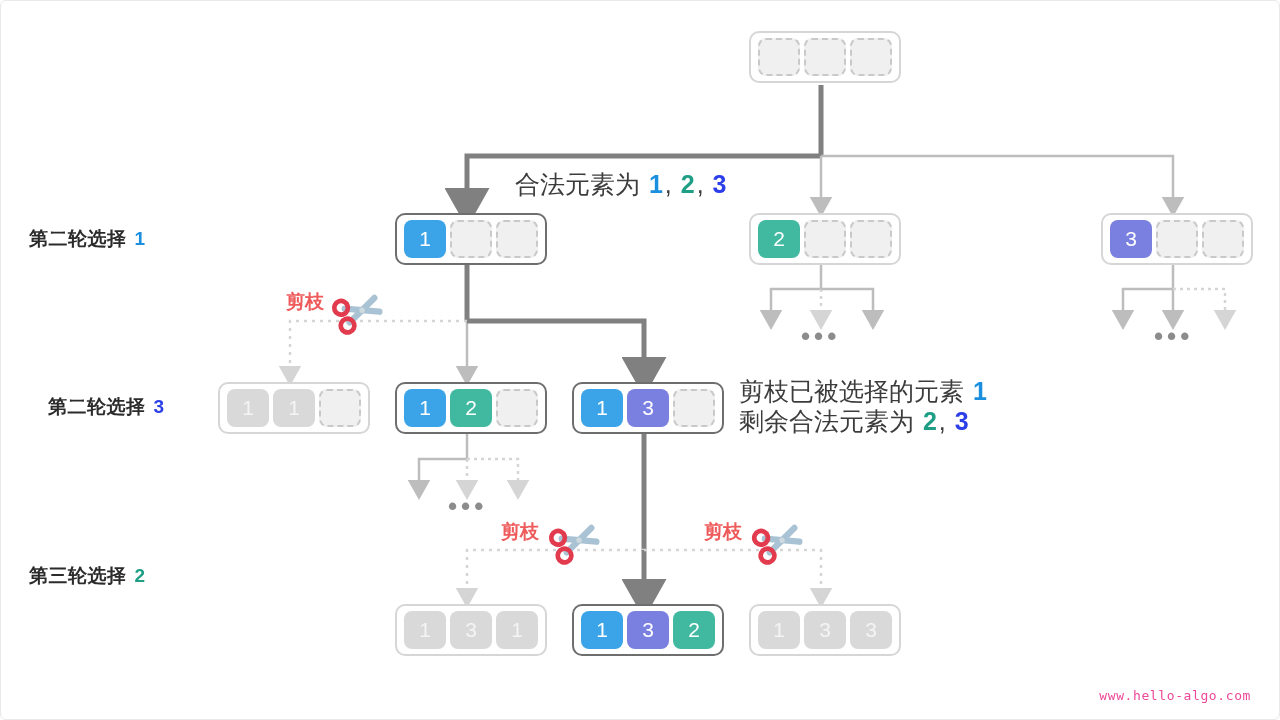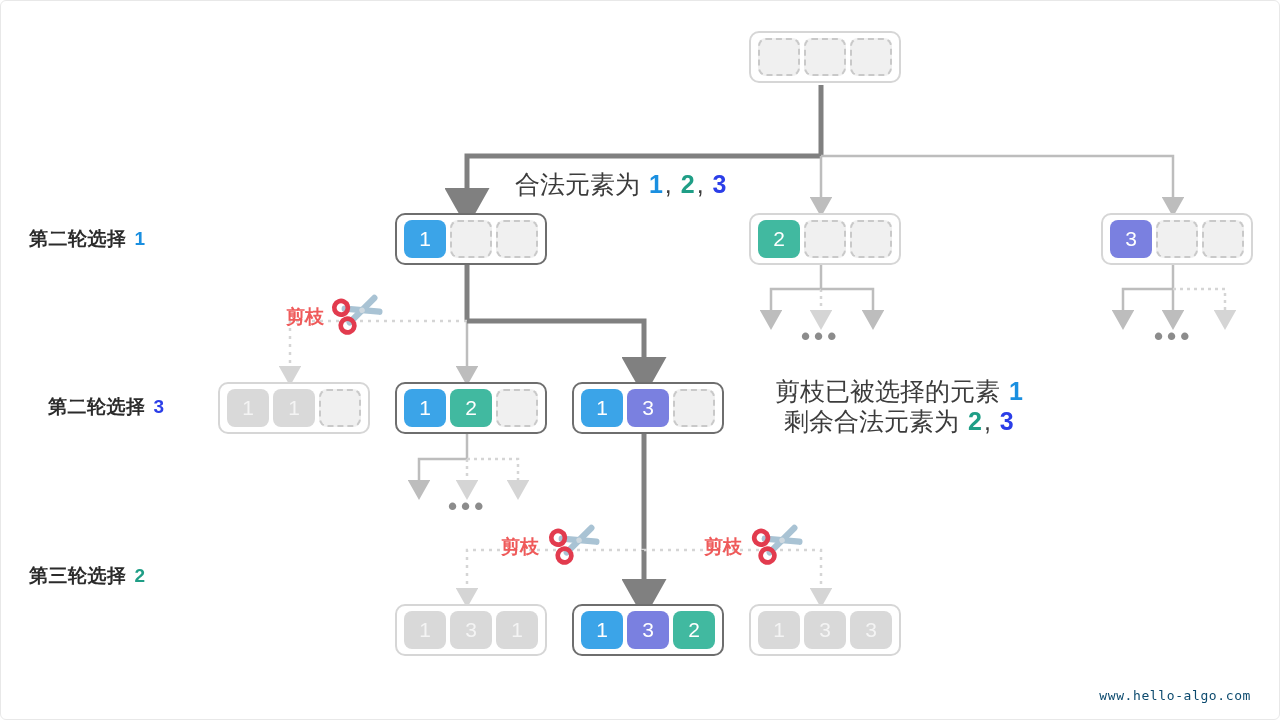--- a/index.html
+++ b/index.html
@@ -66,35 +66,34 @@
   .note .n{font-weight:bold;margin:0 2px;}
   .nblue{color:#1a8fe0;}
   .nteal{color:#1f9e86;}
   .npurp{color:#2b3ee8;}
 
   
   .prune{
     position:absolute;
     font-size:19px;font-weight:bold;color:#ef5a5a;
     white-space:nowrap;
-    margin-top:15px;
   }
 
   
   .ellipsis{
     position:absolute;
     font-size:26px;font-weight:bold;color:#8c8c8c;
     letter-spacing:4px;line-height:10px;
   }
 
   
   .watermark{
     position:absolute;right:28px;bottom:16px;
     font-family:"DejaVu Sans Mono","Liberation Mono",monospace;
-    font-size:13px;color:#0c4a6e;letter-spacing:.6px;
+    font-size:13px;color:#ec4899;letter-spacing:.6px;
   }
 </style>
 </head>
 <body>
 
 <div id="canvas">
 
   <svg id="wires" viewBox="0 0 1280 720">
     <defs>
       <marker id="ahDark" markerWidth="9" markerHeight="9" refX="3.6" refY="4.5" orient="auto">
@@ -180,21 +179,21 @@
     <span>第三轮选择</span><span class="num nteal">2</span>
   </div>
 
   <div class="note" style="left:514px;top:168px;">
     <span>合法元素为</span>
     <span class="n nblue">1</span>,
     <span class="n nteal">2</span>,
     <span class="n npurp">3</span>
   </div>
 
-  <div class="note" style="left:774px;top:375px;text-align:center;">
+  <div class="note" style="left:738px;top:375px;">
     <div>
       <span>剪枝已被选择的元素</span>
       <span class="n nblue">1</span>
     </div>
     <div>
       <span>剩余合法元素为</span>
       <span class="n nteal">2</span>,
       <span class="n npurp">3</span>
     </div>
   </div>

